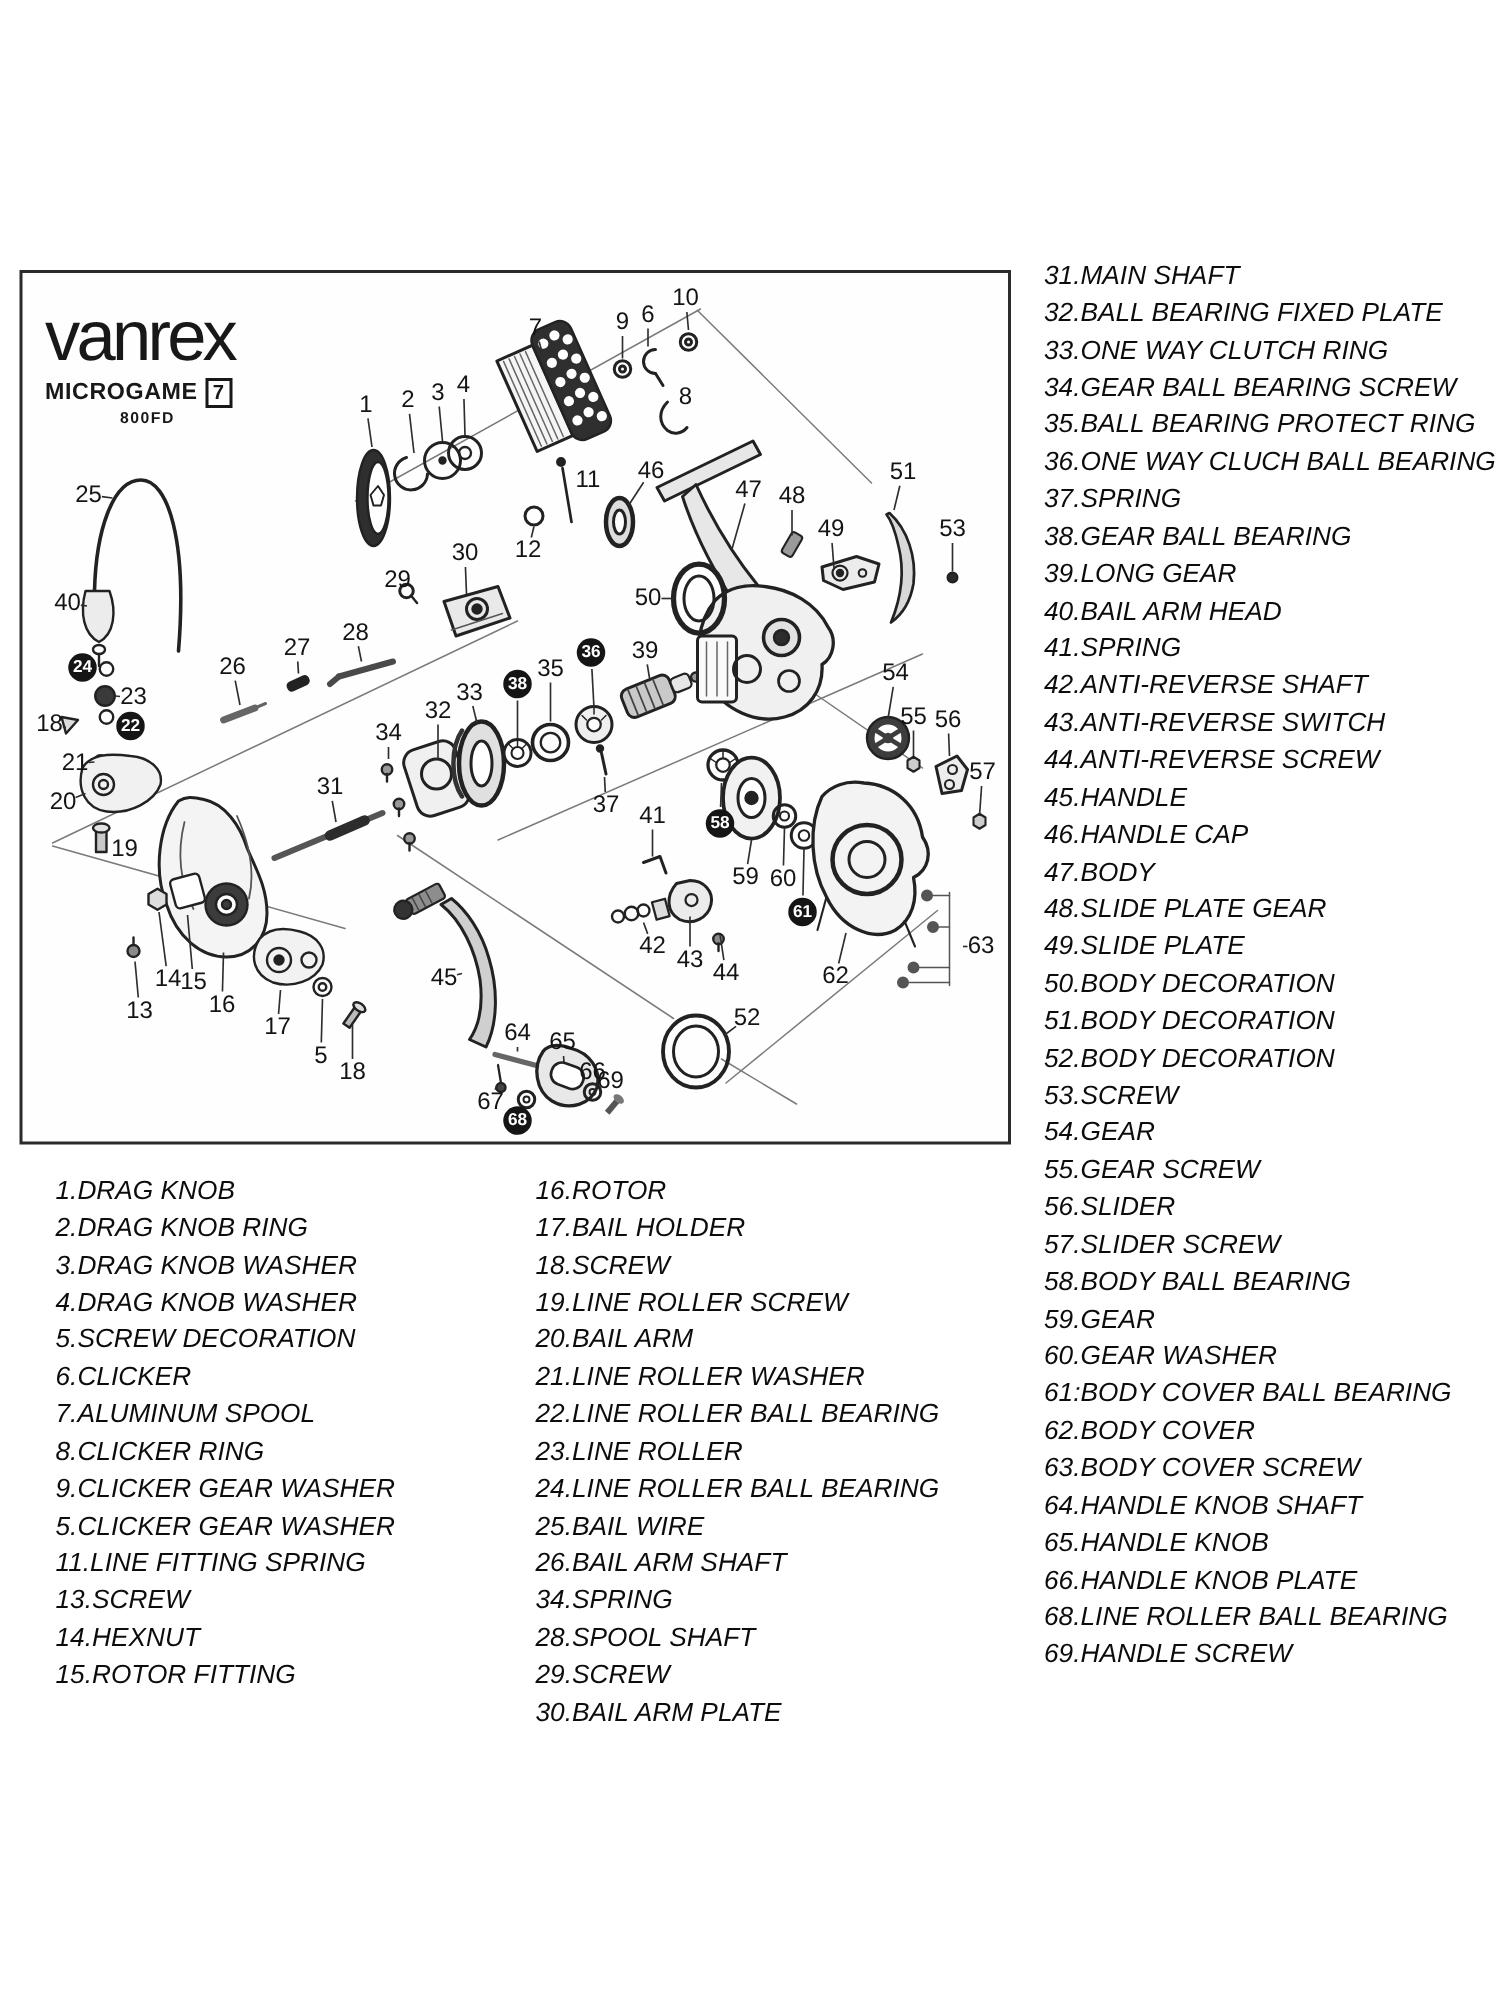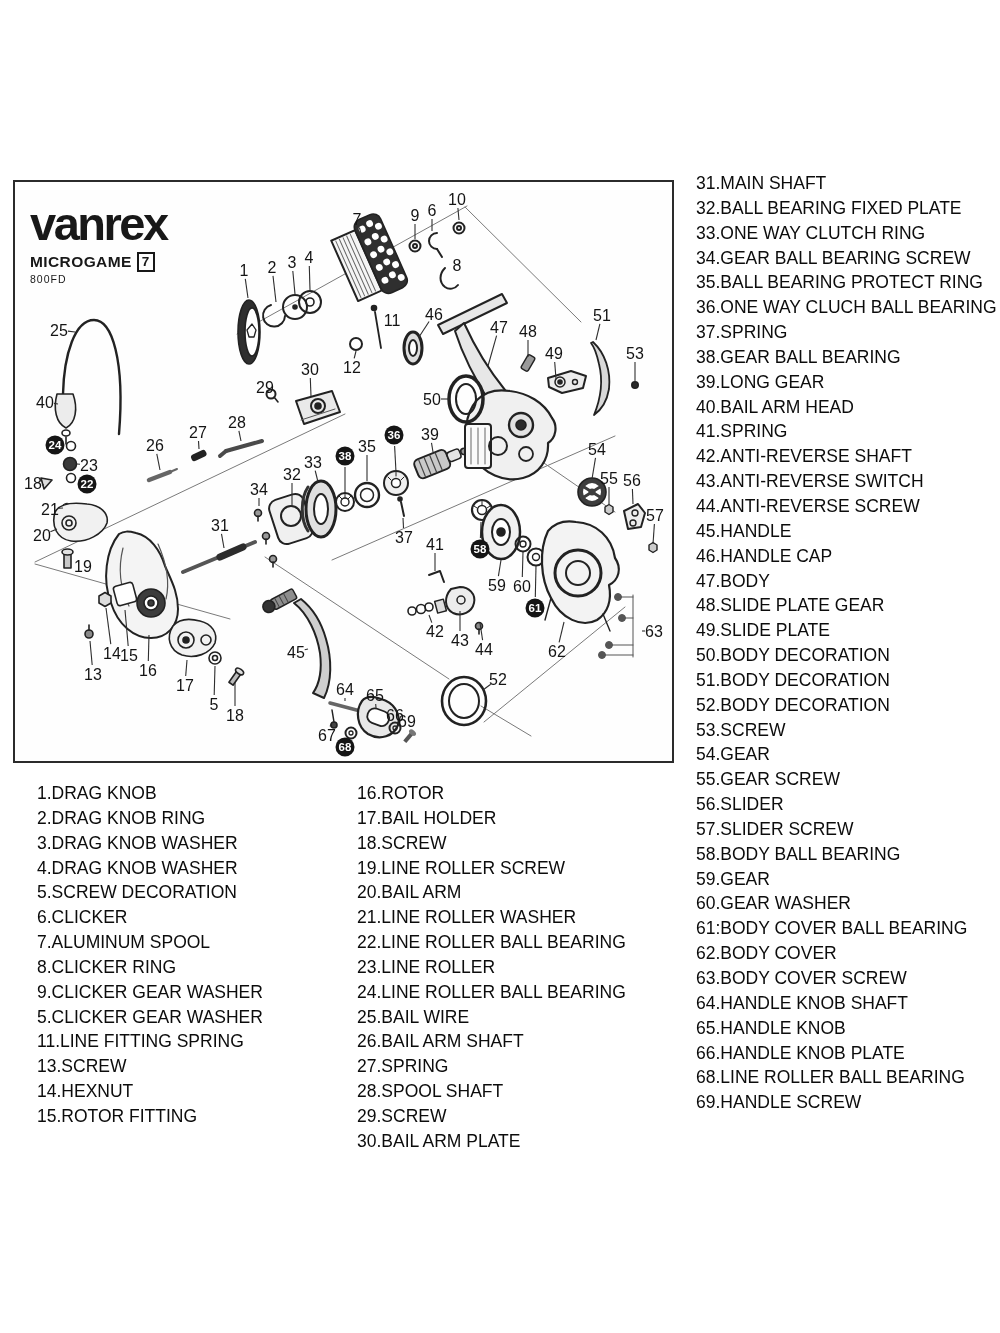--- a/index.html
+++ b/index.html
@@ -3,27 +3,27 @@
 <meta charset="utf-8">
 <style>
   html,body{margin:0;padding:0;background:#fff;}
   .page{position:relative;width:1000px;height:1333px;background:#fff;overflow:hidden;
         font-family:"Liberation Sans",sans-serif;color:#101010;}
   .diagram-box{position:absolute;left:13px;top:180px;width:661px;height:583px;
                border:2px solid #2b2b2b;box-sizing:border-box;background:#fefefe;}
   .art,.callout-layer{position:absolute;left:0;top:0;width:657px;height:579px;}
   
   .logo{position:absolute;left:15px;top:21px;color:#181818;}
-  .logo-main{font-size:47px;font-weight:bold;letter-spacing:-2.5px;line-height:0.9;}
+  .logo-main{font-size:47px;font-weight:normal;letter-spacing:-2.5px;line-height:0.9;}
   .logo-sub{margin-top:7px;font-size:15.5px;font-weight:bold;
             letter-spacing:0.4px;display:flex;align-items:center;gap:5px;}
   .badge7{border:2px solid #181818;padding:0 3px;font-size:13.5px;line-height:16px;font-weight:bold;}
-  .logo-model{font-size:10.5px;font-weight:normal;letter-spacing:1px;margin-top:1px;}
+  .logo-model{margin-left:50px;font-size:10.5px;font-weight:bold;letter-spacing:1px;margin-top:1px;}
   
-  .plist{position:absolute;font-size:17.5px;font-weight:500;
+  .plist{position:absolute;font-style:italic;font-size:17.5px;font-weight:500;
          color:#0c0c0c;white-space:nowrap;}
   .pitem{height:24.85px;line-height:24.85px;}
   
   .callout-num{font-family:"Liberation Sans",sans-serif;font-size:16px;font-weight:500;
                fill:#141414;text-anchor:middle;dominant-baseline:central;}
   .callout-num.circled{fill:#ffffff;font-size:11.5px;font-weight:bold;}
   .leader{stroke:#2e2e2e;stroke-width:1.1;}
   .badge-circle{fill:#151515;}
 </style>
 </head>
@@ -516,21 +516,21 @@
       <div class="pitem">17.BAIL HOLDER</div>
       <div class="pitem">18.SCREW</div>
       <div class="pitem">19.LINE ROLLER SCREW</div>
       <div class="pitem">20.BAIL ARM</div>
       <div class="pitem">21.LINE ROLLER WASHER</div>
       <div class="pitem">22.LINE ROLLER BALL BEARING</div>
       <div class="pitem">23.LINE ROLLER</div>
       <div class="pitem">24.LINE ROLLER BALL BEARING</div>
       <div class="pitem">25.BAIL WIRE</div>
       <div class="pitem">26.BAIL ARM SHAFT</div>
-      <div class="pitem">27.SPRING</div>
+      <div class="pitem">34.SPRING</div>
       <div class="pitem">28.SPOOL SHAFT</div>
       <div class="pitem">29.SCREW</div>
       <div class="pitem">30.BAIL ARM PLATE</div>
     </div>
 
   <div class="plist" style="left:696px;top:171px">
 
   <div class="pitem">31.MAIN SHAFT</div>
       <div class="pitem">32.BALL BEARING FIXED PLATE</div>
       <div class="pitem">33.ONE WAY CLUTCH RING</div>

